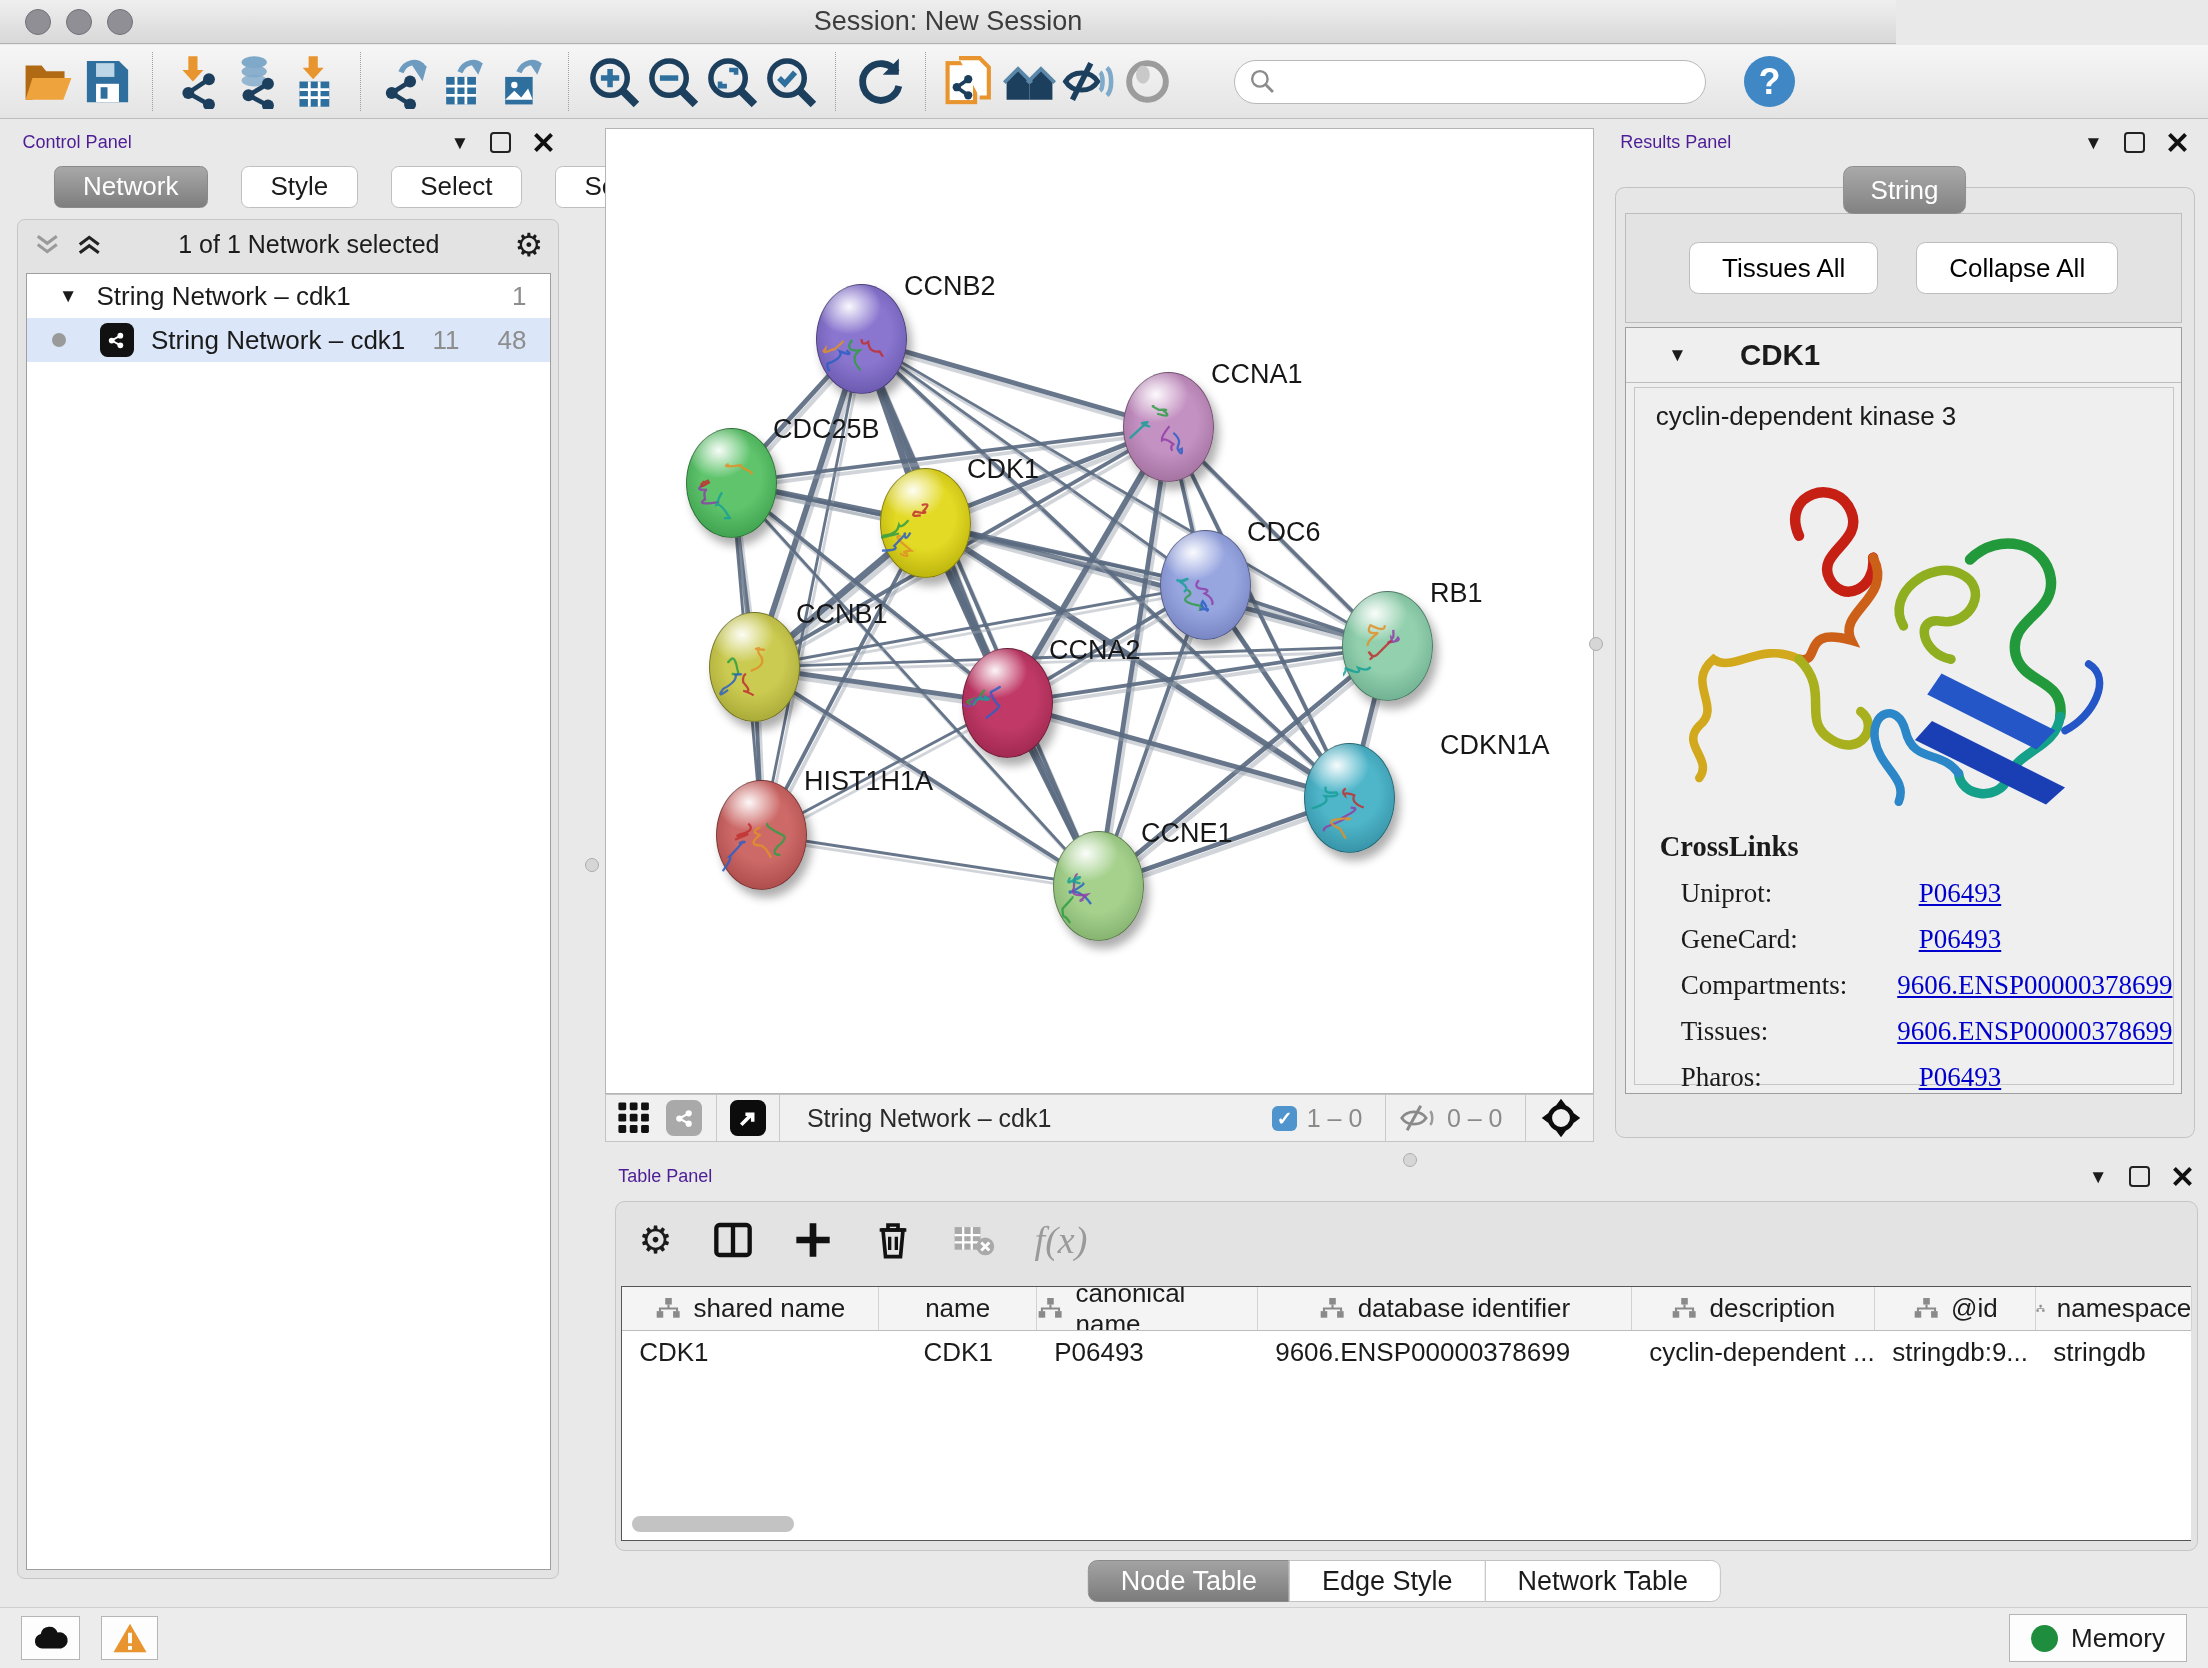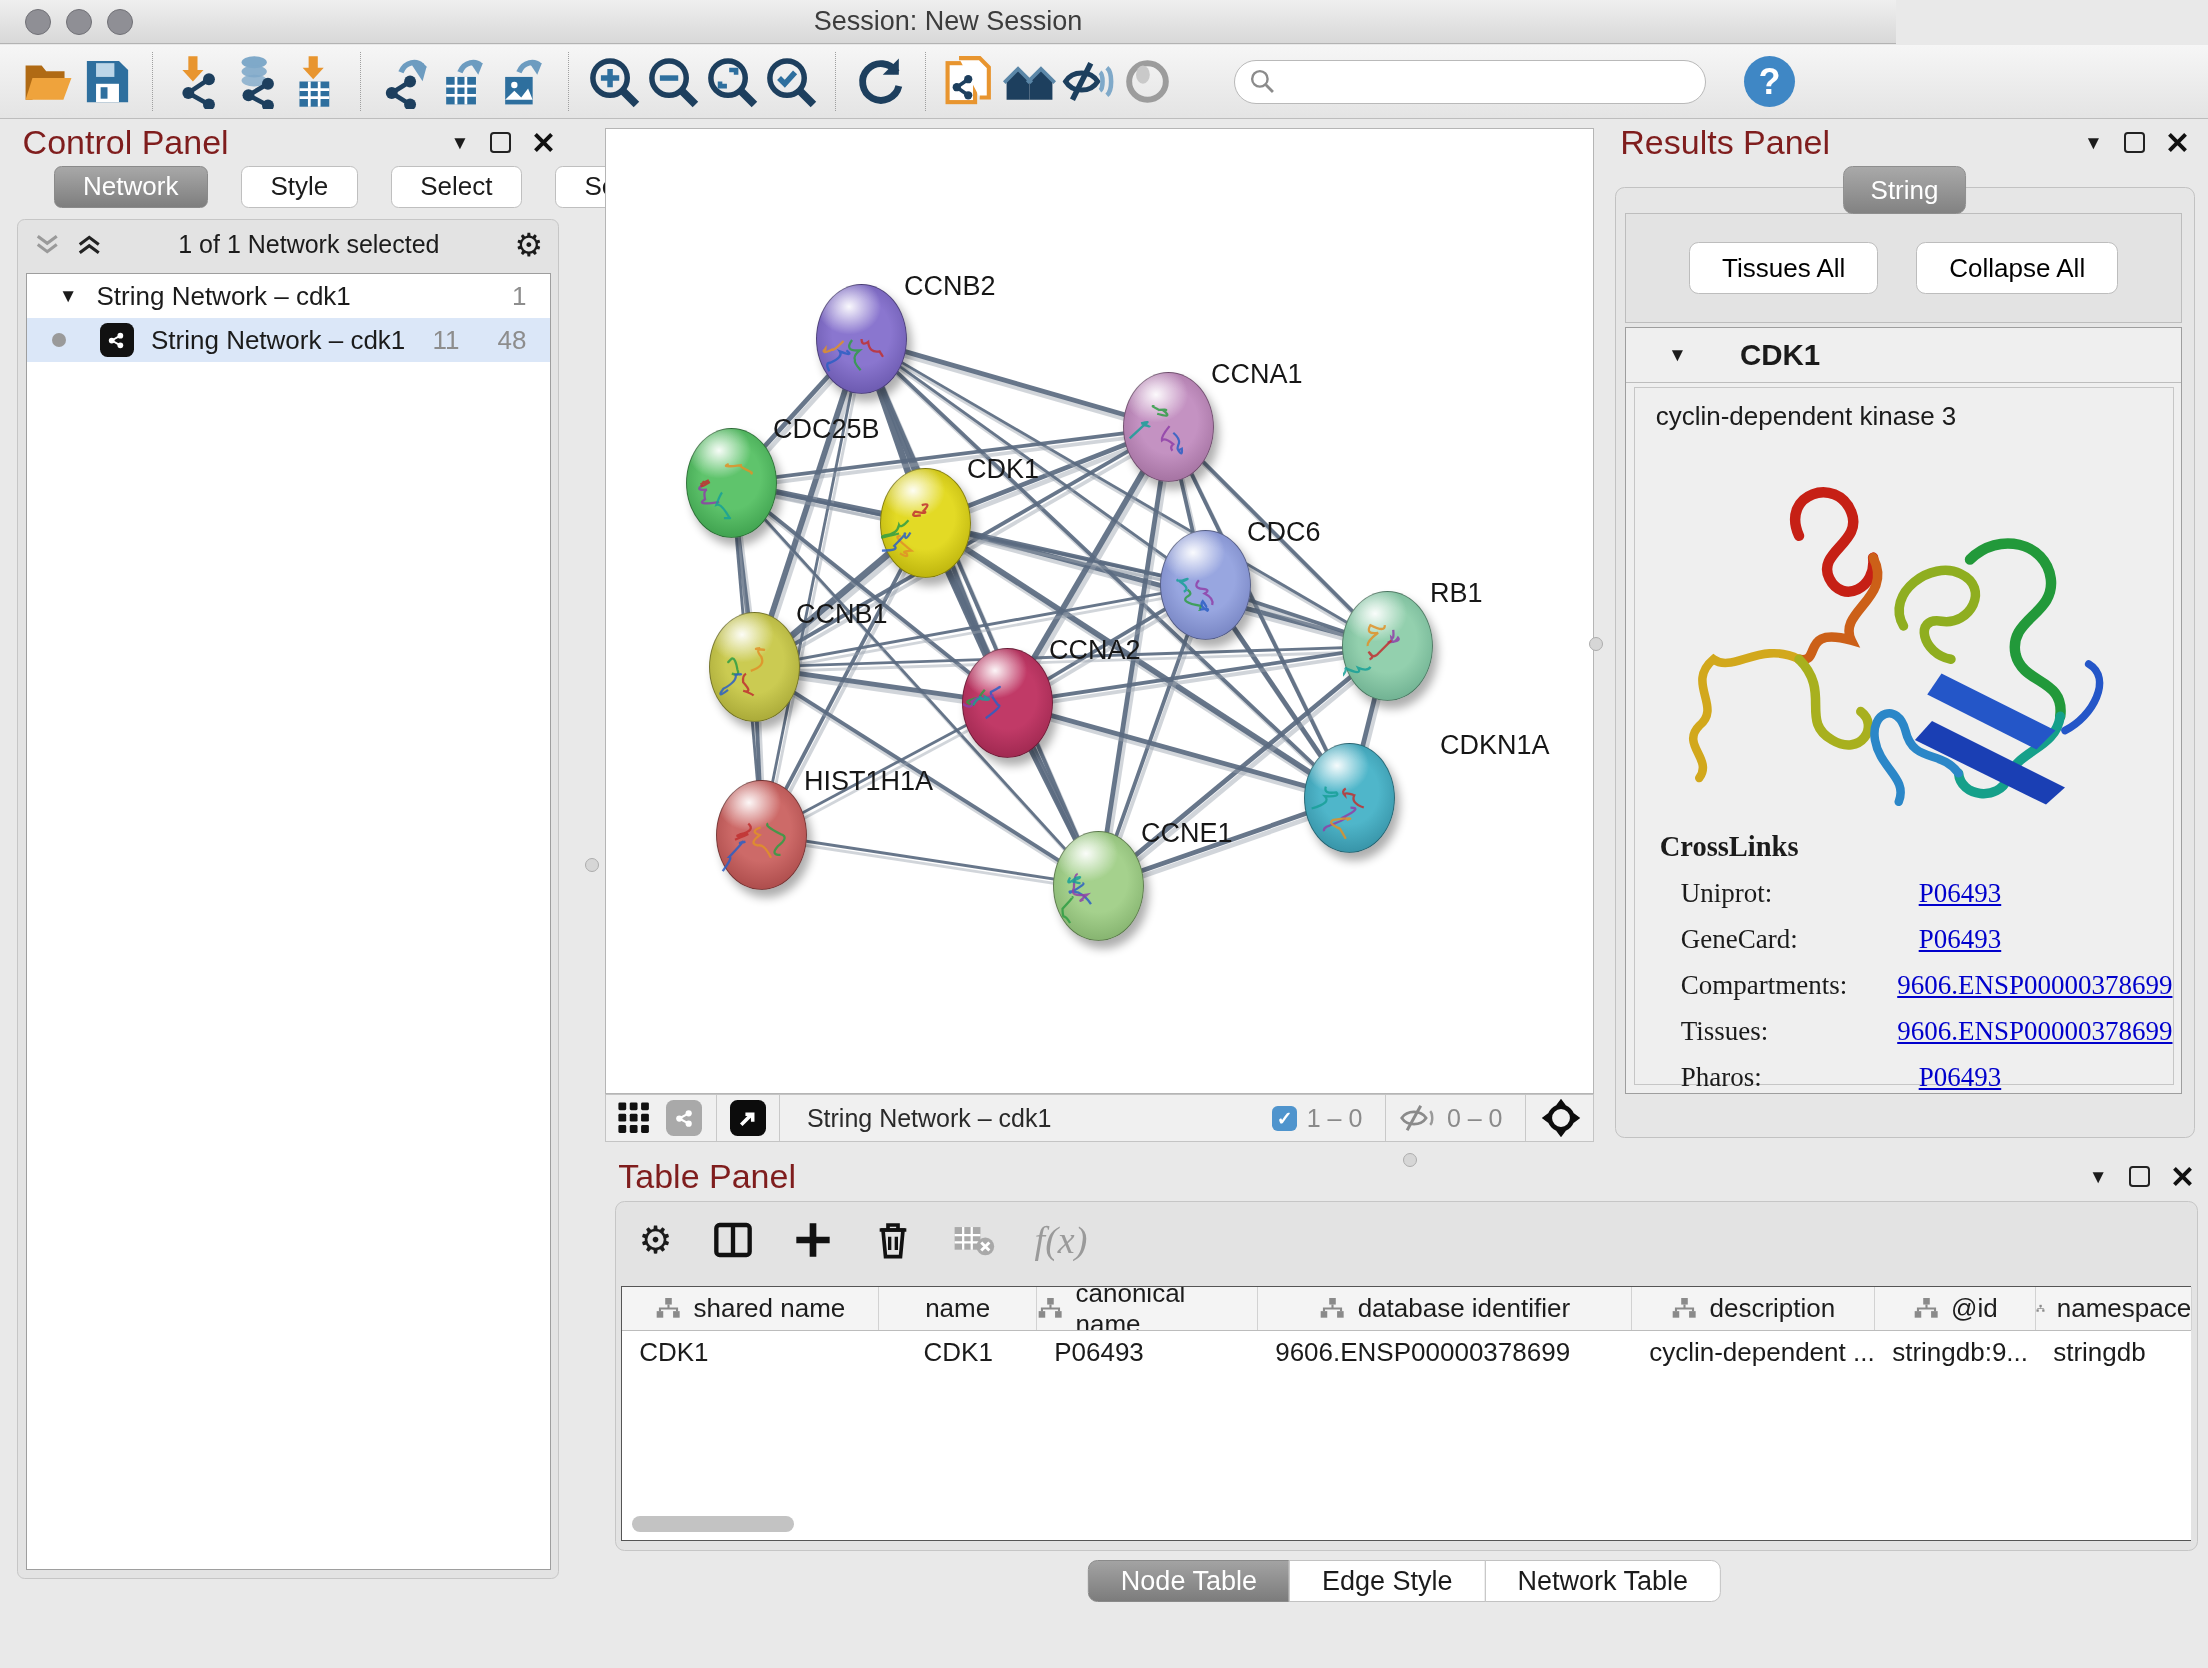--- a/index.html
+++ b/index.html
@@ -22,21 +22,21 @@
   .tb-btn{width:59px;height:59px;display:flex;align-items:center;justify-content:center;flex:0 0 auto;}
   .tb-sep{width:0;height:59px;border-left:1.9px dotted #9f9f9f;margin:0 15px;flex:0 0 auto;}
   .searchbox{margin-left:57px;width:472px;height:44px;background:#fff;border:1px solid #b9b9b9;
     border-radius:22px;display:flex;align-items:center;padding:0 13.3px;}
   .searchbox input{border:none;outline:none;font-size:25px;width:399px;background:transparent;
     font-family:"Liberation Sans",sans-serif;}
   .help-btn{margin-left:38px;width:51px;height:51px;border-radius:50%;background:#3f87c5;color:#fff;
     font-size:36px;font-weight:bold;display:flex;align-items:center;justify-content:center;}
 
   
-  .panel-title{font-size:34px;color:#7f1d1d;}
+  .panel-title{font-size:18px;color:#4c1d95;}
   .panel-ctrls{display:flex;align-items:center;gap:21px;}
   .sq-icon{width:21px;height:21px;border:2.9px solid #222;border-radius:3.8px;}
 
   
   .control-panel{position:absolute;left:7.6px;top:124px;width:559px;height:1467px;background:#e9e9e9;}
   .cp-head{display:flex;align-items:center;justify-content:space-between;height:36px;padding:0 11.4px 0 15px;}
   .cp-tabs{display:flex;margin:5.7px 0 0 46px;gap:34px;}
   .tabbtn{height:42px;padding:0 28.5px;border:1px solid #bfbfbf;background:#fff;font-size:26px;
     display:flex;align-items:center;justify-content:center;border-radius:7.6px;margin-right:-1px;}
   .tabbtn.sel{background:linear-gradient(#a8a8a8,#7e7e7e);color:#fff;border-color:#8a8a8a;}
@@ -768,15 +768,33 @@
         <div class="hscroll"></div>
       </div>
     </div>
     <div class="tp-tabs" id="tp-tabs">
         <div class="tp-tab sel">Node Table</div>
         <div class="tp-tab">Edge Style</div>
         <div class="tp-tab">Network Table</div>
       </div>
   </div>
 
+  <div class="statusbar">
+    <span class="st-btn">
+      <svg width="38" height="28.5" viewBox="0 0 26 18">
+          <path d="M7 16a5 5 0 01-1-9.9A6 6 0 0117.5 5 4.5 4.5 0 0120 16z" fill="#111"></path>
+        </svg>
+    </span>
+    <span class="st-btn">
+      <svg width="36" height="32" viewBox="0 0 24 21">
+          <path d="M12 1L23 20H1z" fill="#e8952f"></path>
+          <rect x="10.7" y="7" width="2.6" height="7" fill="#fff"></rect>
+          <rect x="10.7" y="15.8" width="2.6" height="2.6" fill="#fff"></rect>
+        </svg>
+    </span>
+    <span class="mem-btn">
+      <span class="mem-dot"></span>
+      <span>Memory</span>
+    </span>
+  </div>
 
 </div>
 
 
 </body></html>

